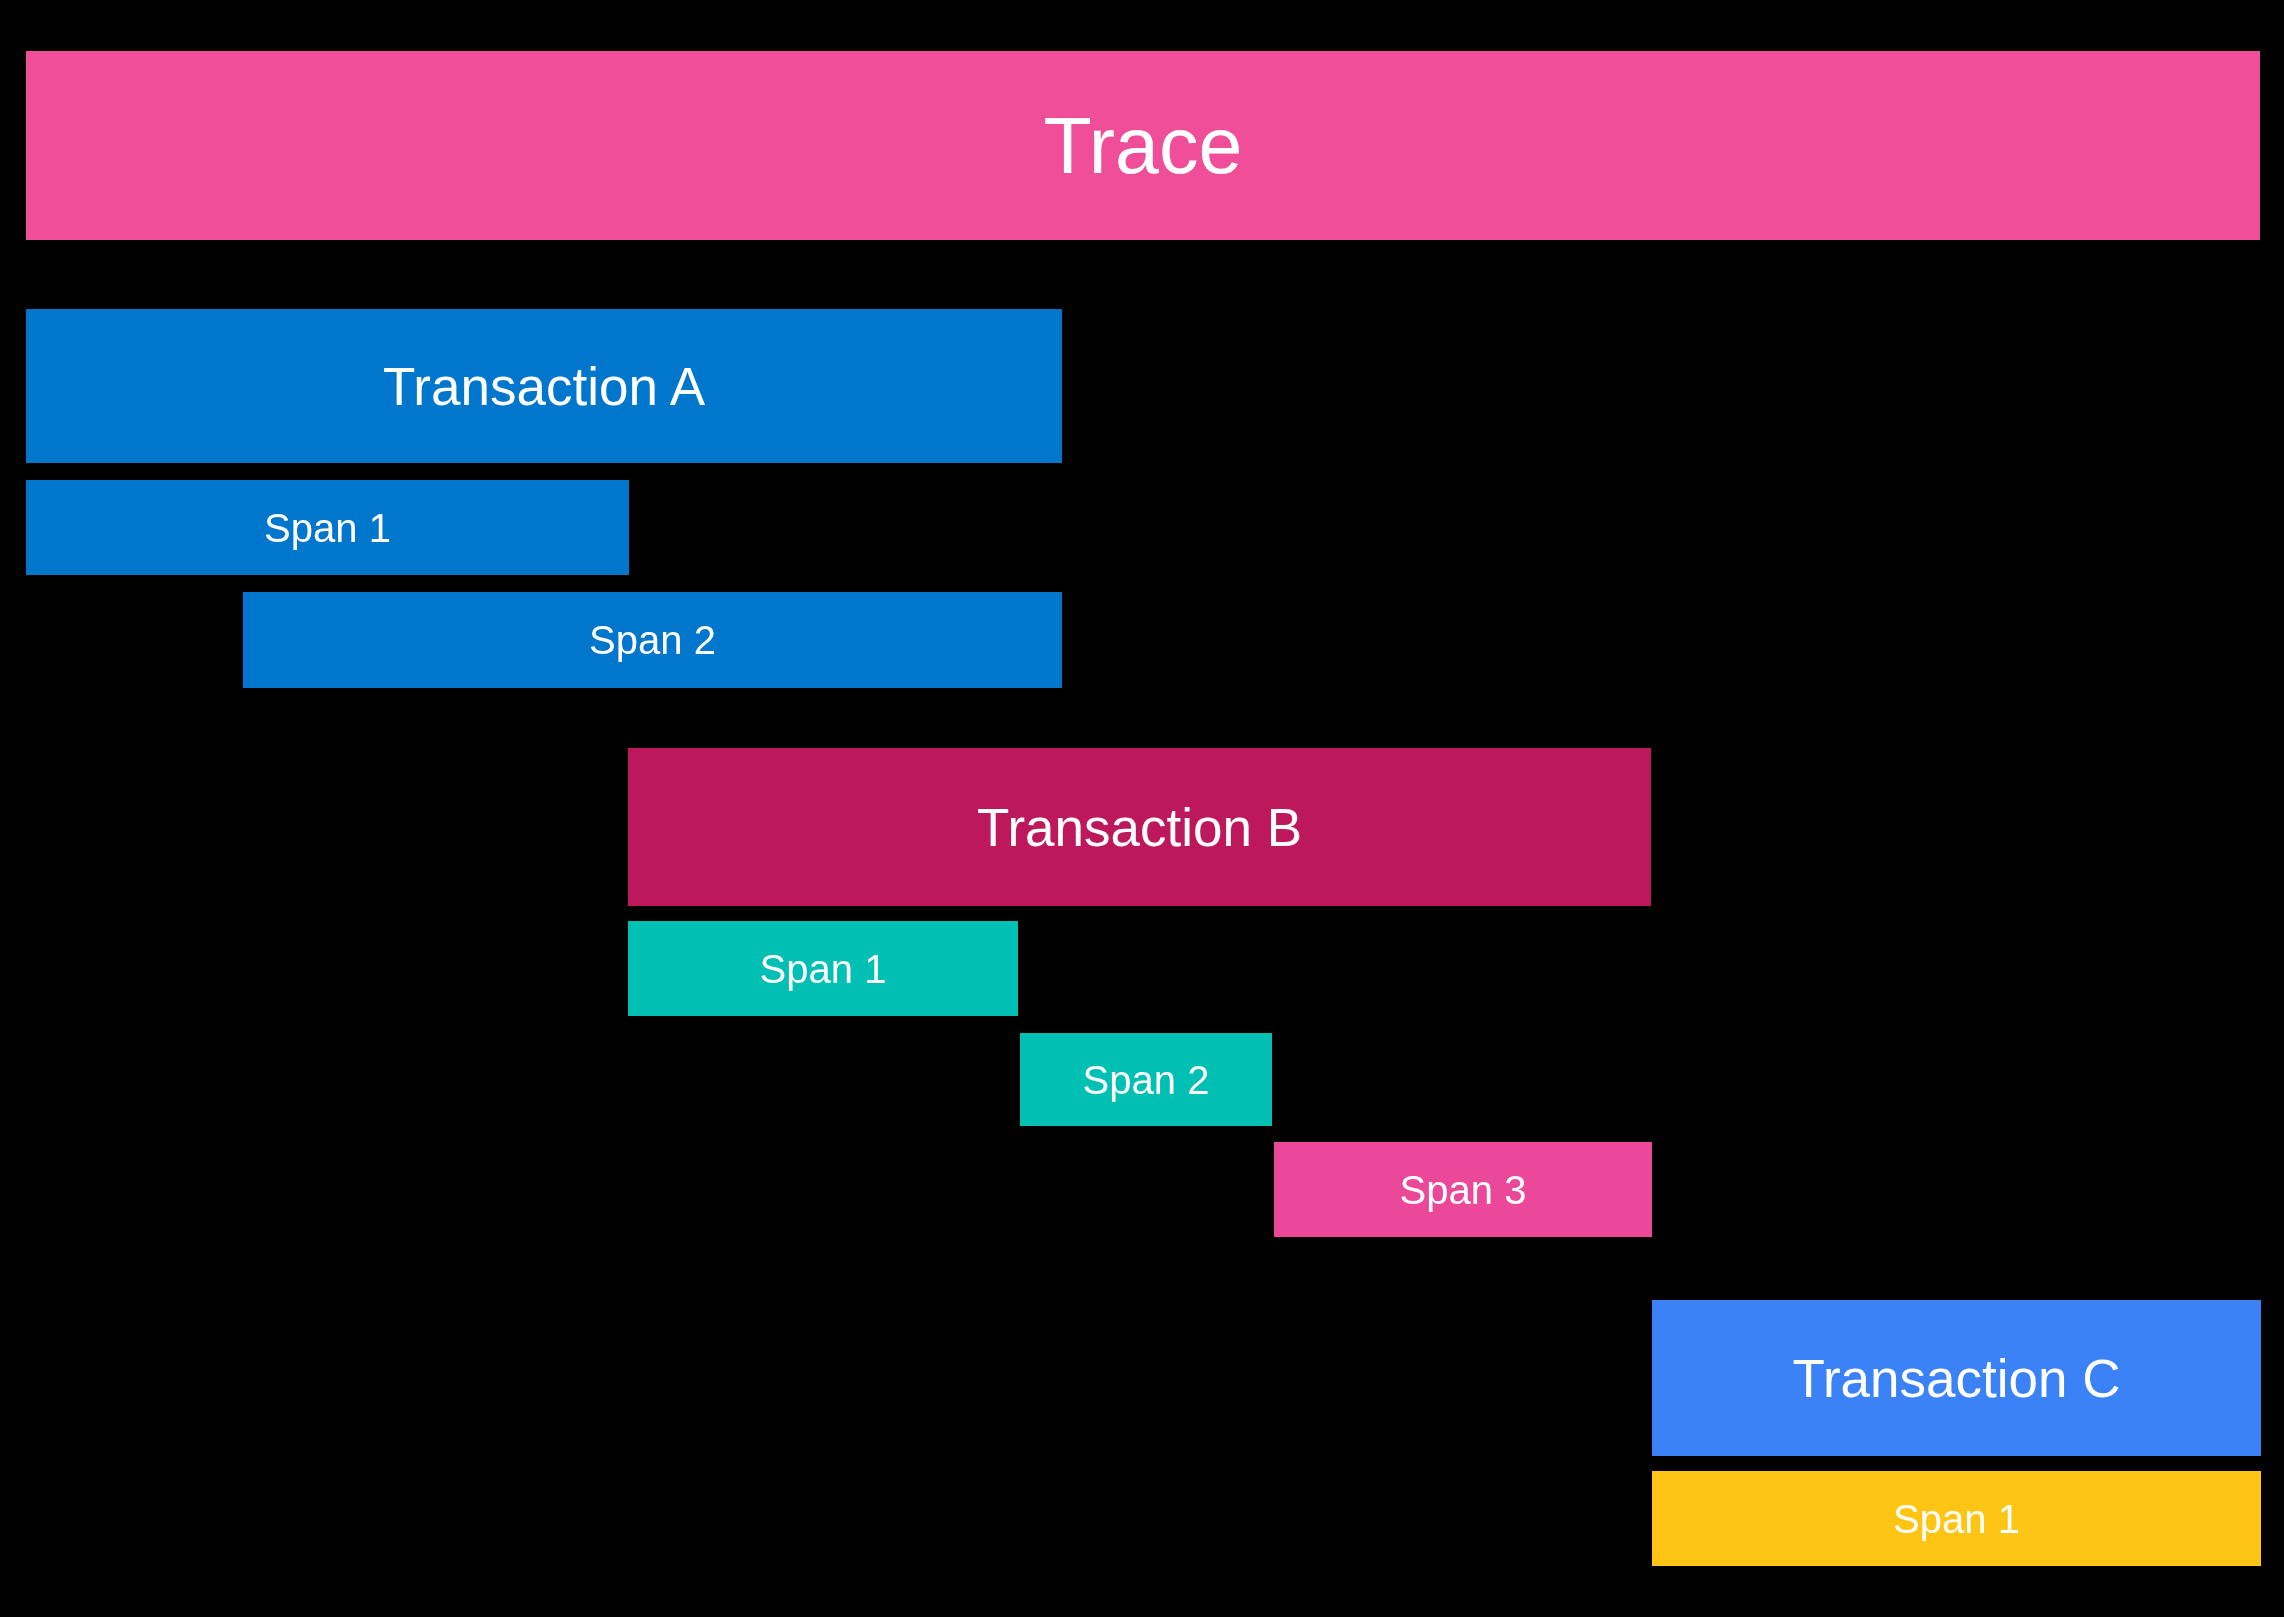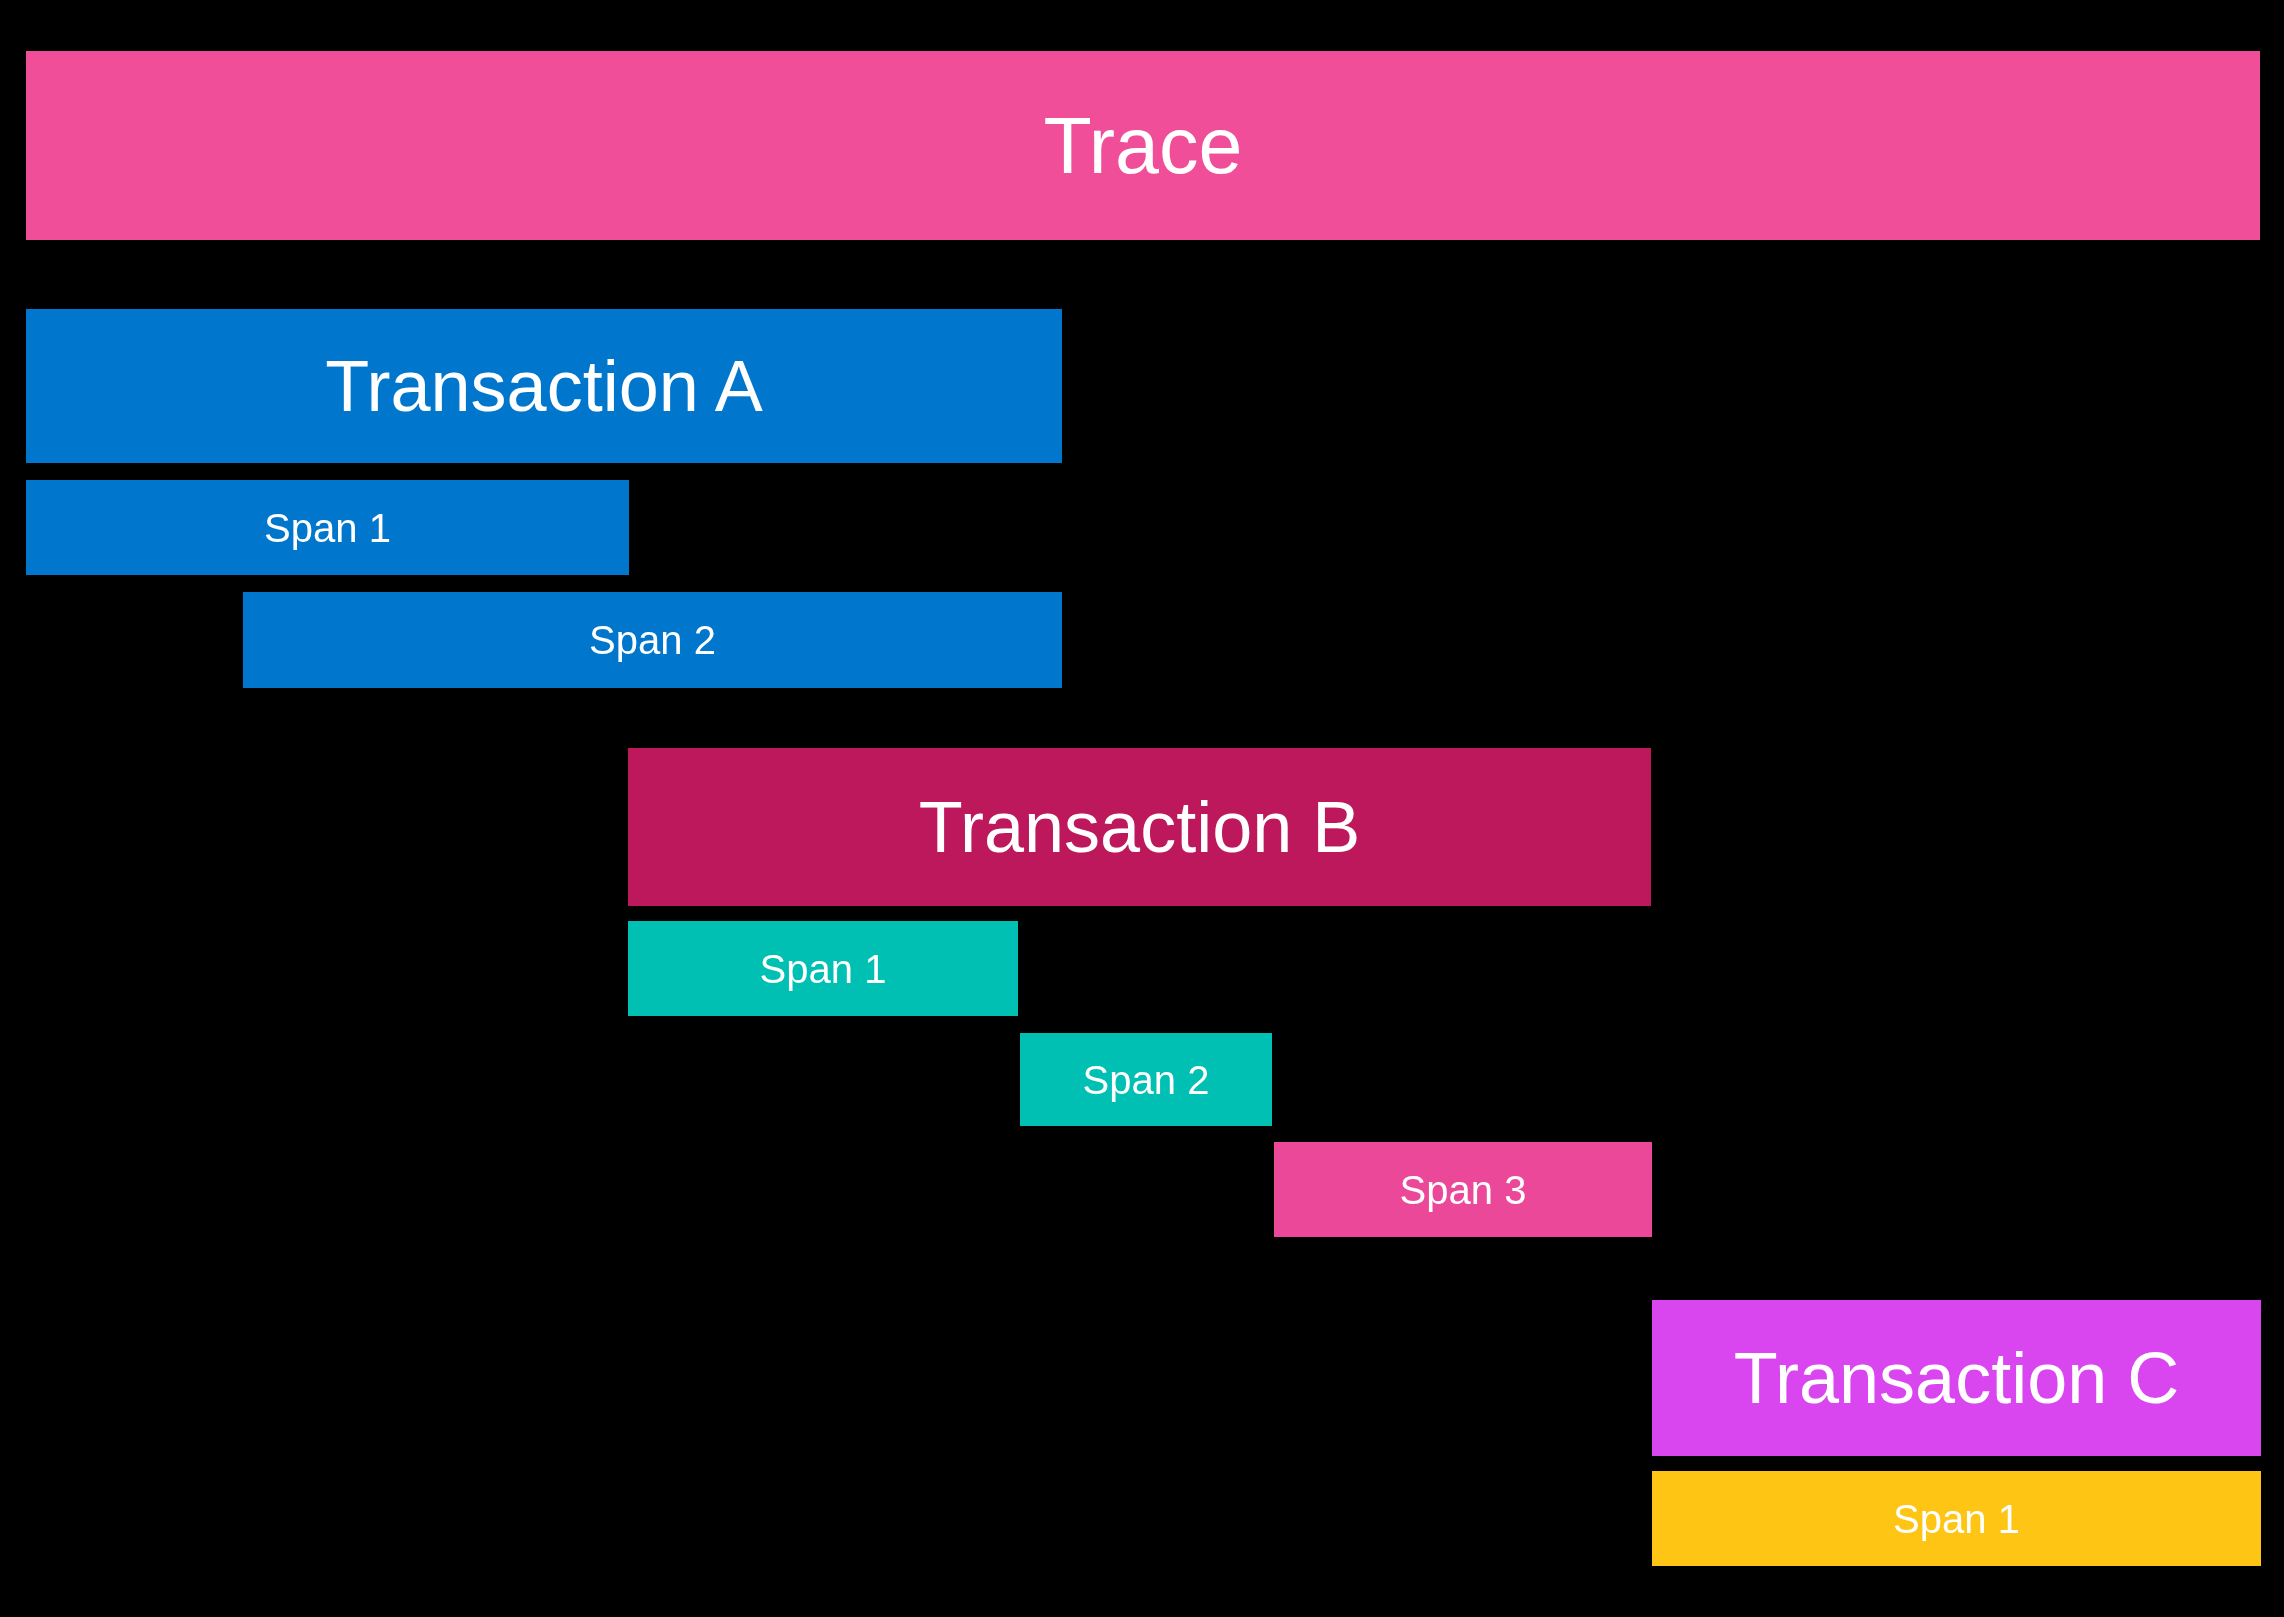--- a/index.html
+++ b/index.html
@@ -20,36 +20,36 @@
     display: flex;
     align-items: center;
     justify-content: center;
   }
   .bar-label {
     color: #FFFFFF;
     white-space: nowrap;
     line-height: 1;
   }
   .lbl-trace { font-size: 79px; }
-  .lbl-tx    { font-size: 72px;  }
+  .lbl-tx    { font-size: 53px;  }
   .lbl-span  { font-size: 40px;  }
 
   
   .trace-bar { left: 26px;   top: 51px;   width: 2234px; height: 189px; background: #F04E98; justify-content: center; }
 
   .tx-a      { left: 26px;   top: 309px;  width: 1036px; height: 154px; background: #0077CC; }
   .span-a1   { left: 26px;   top: 480px;  width: 603px;  height: 95px; background: #0077CC; }
   .span-a2   { left: 243px;  top: 592px;  width: 819px; height: 96px; background: #0077CC; }
 
   .tx-b      { left: 628px;  top: 748px;  width: 1023px; height: 158px; background: #be185d; }
   .span-b1   { left: 628px;  top: 921px; width: 390px;  height: 95px; background: #00BFB3; }
   .span-b2   { left: 1020px; top: 1033px; width: 252px;  height: 93px; background: #00BFB3; }
   .span-b3   { left: 1274px; top: 1142px; width: 378px;  height: 95px; background: #ec4899; }
 
-  .tx-c      { left: 1652px; top: 1300px; width: 609px;  height: 156px; background: #d946ef; }
+  .tx-c      { left: 1652px; top: 1300px; width: 609px;  height: 156px; background: #3b82f6; }
   .span-c1   { left: 1652px; top: 1471px; width: 609px;  height: 95px; background: #FEC514; }
 </style>
 </head>
 <body>
 
 <div class="canvas">
 
   <div class="bar trace-bar">
     <span class="bar-label lbl-trace">Trace</span>
   </div>

